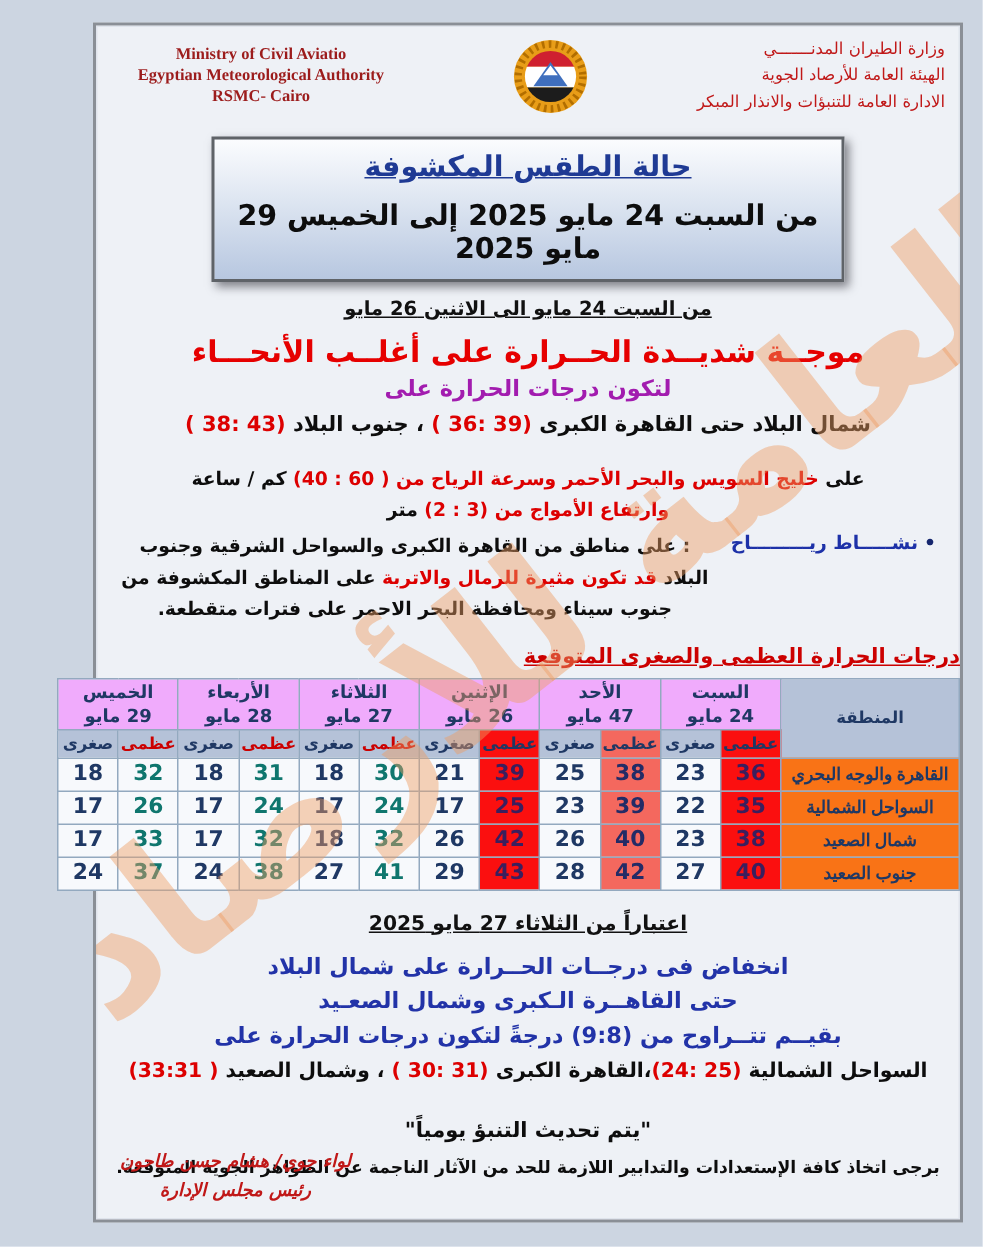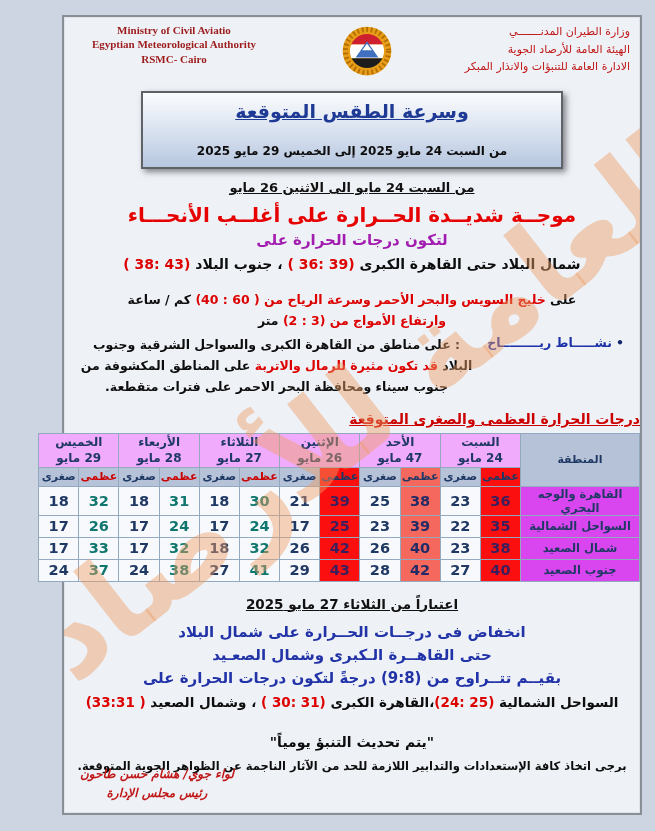--- a/index.html
+++ b/index.html
@@ -16,38 +16,38 @@
   .content{position:relative;z-index:1;height:100%;}
   
   .wm-clip{position:absolute;inset:0;overflow:hidden;z-index:2;pointer-events:none;}
   .wm{
     position:absolute;top:50%;left:50%;
     transform:translate(-50%,-50%) rotate(-38deg);
     font-size:118px;font-weight:bold;white-space:nowrap;
     color:rgba(238,158,100,0.45);
   }
   
-  .hdr{display:flex;justify-content:space-between;align-items:flex-start;padding:6px 10px 0 10px;}
+  .hdr{display:flex;justify-content:space-between;align-items:center;padding:6px 10px 0 10px;}
   .hdr-en{
     color:#9c1c1c;font-family:"Liberation Serif","DejaVu Serif",serif;
     font-weight:bold;font-size:11px;line-height:1.3;text-align:center;width:200px;
   }
   .hdr-ar{
     color:#c01818;font-size:11px;font-weight:normal;line-height:1.6;
     text-align:right;direction:rtl;width:170px;
   }
   .logo{width:52px;height:52px;margin-top:2px;}
   
   .title-box{
     width:410px;margin:14px auto 0 auto;text-align:center;padding:7px 4px 9px 4px;
     background:linear-gradient(180deg,#fbfcfe 0%,#dde5f1 45%,#b7c7e0 100%);
     border:2px solid #5f6368;box-shadow:3px 3px 6px rgba(40,40,50,.55);
   }
   .title-box .t1{color:#1f3a94;font-size:19px;font-weight:bold;text-decoration:underline;direction:rtl;}
-  .title-box .t2{color:#0d0d0d;font-size:12px;font-weight:bold;margin-top:22px;direction:rtl;}
+  .title-box .t2{color:#0d0d0d;font-size:19px;font-weight:bold;margin-top:11px;direction:rtl;}
   
   .c{text-align:center;direction:rtl;}
   .period1{margin-top:11px;font-size:13px;font-weight:bold;color:#111;text-decoration:underline;}
   .headline{margin-top:8px;font-size:20px;font-weight:bold;color:#e60000;}
   .bluesub{margin-top:4px;font-size:15px;font-weight:bold;color:#a21caf;}
   .rangeline{margin-top:7px;font-size:14px;font-weight:bold;color:#0d0d0d;}
   .red{color:#dd0000;}
   .ltr{direction:ltr;unicode-bidi:embed;}
   
   .bullets{margin:18px 16px 0 16px;direction:rtl;}
@@ -63,21 +63,21 @@
     background:#f7f9fc;
   }
   table.temps th,table.temps td{border:1px solid #93a9bf;text-align:center;padding:0;}
   th.region-h{background:#b5c2d8;color:#1f3864;font-size:11px;font-weight:bold;width:118px;}
   th.day{background:#f0abfc;color:#1f3864;font-size:12px;font-weight:bold;line-height:1.35;padding:2px 0;}
   th.sub{font-size:11px;font-weight:bold;height:18px;}
   th.sub.min{background:#b5c2d8;color:#1f3864;}
   th.sub.max.none{background:#b5c2d8;color:#cc0000;}
   th.sub.max.red{background:#fb0f0f;color:#1f3864;}
   th.sub.max.salmon{background:#f4685e;color:#1f3864;}
-  td.region{color:#1f3864;font-size:11.5px;font-weight:bold;text-align:right;padding:2px 5px 2px 0;background:#d946ef;}
+  td.region{color:#1f3864;font-size:11.5px;font-weight:bold;text-align:right;padding:2px 5px 2px 0;background:#f97316;font-family:Liberation Serif, serif;}
   td.val{font-size:14.5px;font-weight:bold;height:21px;background:#f7f9fc;}
   td.val.min{color:#1f3864;}
   td.val.max.none{color:#0f766e;}
   td.val.max.red{background:#fb0f0f;color:#3a1f5e;}
   td.val.max.salmon{background:#f4685e;color:#232b66;}
   
   .period2{margin-top:14px;font-size:13.5px;font-weight:bold;color:#111;text-decoration:underline;}
   .drop1{margin-top:9px;font-size:15px;font-weight:bold;color:#2233a8;line-height:1.55;}
   .drop2{margin-top:4px;font-size:13.5px;font-weight:bold;color:#0d0d0d;}
   
@@ -116,21 +116,21 @@
         </g>
       </svg>
       <div class="hdr-ar">
         <div>وزارة الطيران المدنـــــــي</div>
         <div>الهيئة العامة للأرصاد الجوية</div>
         <div>الادارة العامة للتنبؤات والانذار المبكر</div>
       </div>
     </div>
 
     <div class="title-box">
-      <div class="t1">وسرعة الطقس المتوقعة</div>
+      <div class="t1">حالة الطقس المكشوفة</div>
       <div class="t2">من السبت 24 مايو  2025  إلى الخميس  29 مايو  2025</div>
     </div>
 
     <div class="c period1">من السبت 24 مايو الى الاثنين 26 مايو</div>
     <div class="c headline">موجــة شديــدة الحــرارة على أغلــب الأنحـــاء</div>
     <div class="c bluesub">لتكون درجات الحرارة على</div>
     <div class="c rangeline">
       <span>شمال البلاد حتى القاهرة الكبرى </span><span class="red ltr">( 36: 39)</span><span>  ،  جنوب البلاد </span><span class="red ltr">( 38: 43)</span>
     </div>
 

